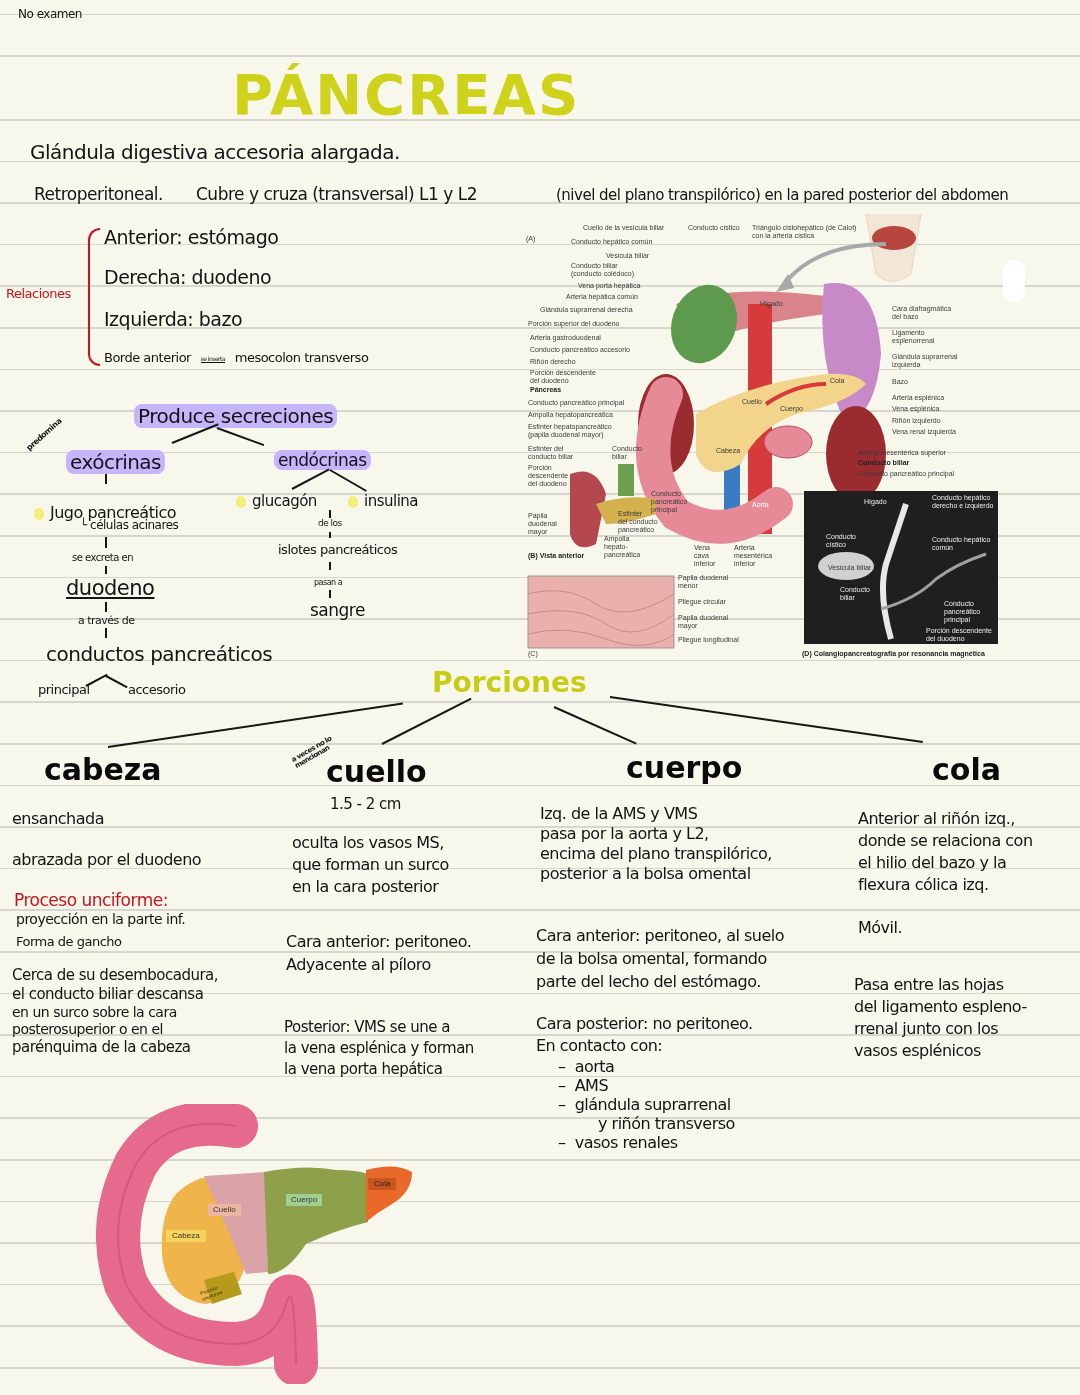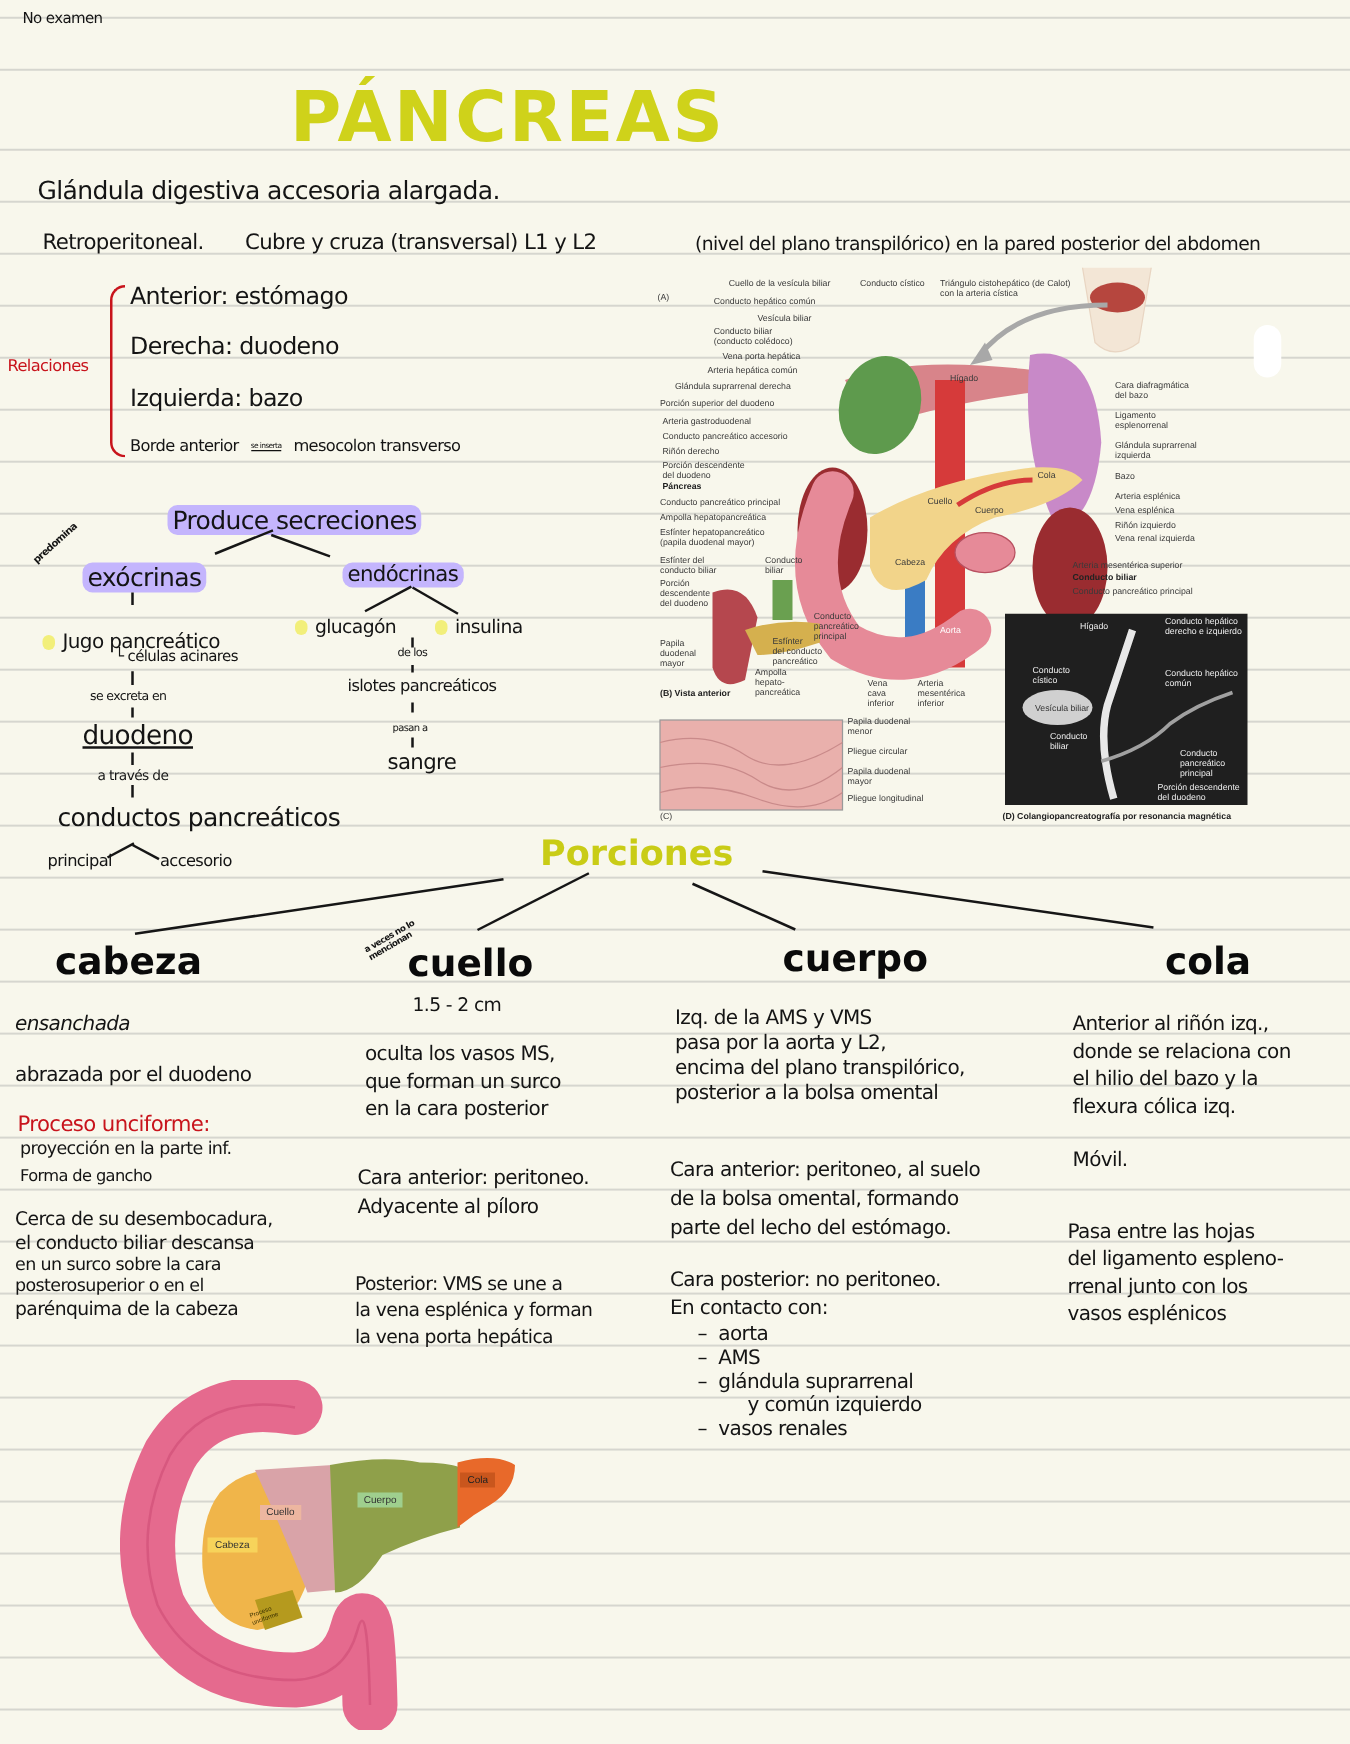--- a/index.html
+++ b/index.html
@@ -58,21 +58,21 @@
 </div>
 
 <div class="abs hand" style="left:134px;top:404px;font-size:20px;"><span class="hl">Produce secreciones</span></div>
 <div class="abs hand" style="left:22px;top:430px;font-size:8px;font-weight:bold;transform:rotate(-42deg);">predomina</div>
 <div class="line" style="left:172px;top:442px;width:50px;transform:rotate(-22deg);"></div>
 <div class="line" style="left:217px;top:427px;width:50px;transform:rotate(20deg);"></div>
 
 <div class="abs hand" style="left:66px;top:450px;font-size:20px;"><span class="hl">exócrinas</span></div>
 <div class="vline" style="left:105px;top:474px;height:10px;"></div>
 <div class="abs hand" style="left:34px;top:490px;font-size:16px;margin-top:13px;"><span class="dot"></span><span>Jugo pancreático</span></div>
-<div class="abs hand" style="left:92px;top:518px;font-size:12px;">└ <span>células acinares</span></div>
+<div class="abs hand" style="left:80px;top:518px;font-size:12px;">└ <span>células acinares</span></div>
 <div class="vline" style="left:105px;top:537px;height:11px;"></div>
 <div class="abs hand" style="left:72px;top:552px;font-size:10px;">se excreta en</div>
 <div class="vline" style="left:105px;top:566px;height:8px;"></div>
 <div class="abs hand" style="left:66px;top:576px;font-size:21px;text-decoration:underline;">duodeno</div>
 <div class="vline" style="left:105px;top:602px;height:10px;"></div>
 <div class="abs hand" style="left:78px;top:614px;font-size:11px;">a través de</div>
 <div class="vline" style="left:105px;top:628px;height:10px;"></div>
 <div class="abs hand" style="left:46px;top:642px;font-size:20px;">conductos pancreáticos</div>
 <div class="line" style="left:86px;top:685px;width:24px;transform:rotate(-28deg);"></div>
 <div class="line" style="left:106px;top:675px;width:24px;transform:rotate(28deg);"></div>
@@ -237,21 +237,21 @@
 
 <div class="abs" style="left:1003px;top:260px;width:22px;height:42px;background:#fff;border-radius:11px;"></div>
 
 <div class="abs subtitle-yellow" style="left:432px;top:666px;">Porciones</div>
 <div class="line" style="left:108px;top:746px;width:298px;transform:rotate(-8.4deg);"></div>
 <div class="line" style="left:382px;top:743px;width:100px;transform:rotate(-27deg);"></div>
 <div class="line" style="left:554px;top:706px;width:90px;transform:rotate(24deg);"></div>
 <div class="line" style="left:610px;top:696px;width:316px;transform:rotate(8.2deg);"></div>
 
 <div class="abs heading-portion" style="left:44px;top:752px;">cabeza</div>
-<div class="abs hand body-txt" style="left:12px;top:808px;font-style:italic;">ensanchada</div>
+<div class="abs hand body-txt" style="left:12px;top:808px;">ensanchada</div>
 <div class="abs hand body-txt" style="left:12px;top:849px;text-align:center;">abrazada por el duodeno</div>
 <div class="abs hand red body-txt" style="left:14px;top:890px;font-size:17px;">Proceso unciforme:</div>
 <div class="abs hand" style="left:16px;top:911px;font-size:14px;">proyección en la parte inf.</div>
 <div class="abs hand" style="left:16px;top:934px;font-size:13px;">Forma de gancho</div>
 <div class="abs hand" style="left:12px;top:966px;font-size:15px;line-height:19px;">
   <div>Cerca de su desembocadura,</div>
   <div>el conducto biliar descansa</div>
   <div style="font-size:14px;line-height:16px;">en un surco sobre la cara</div>
   <div style="font-size:14px;line-height:18px;">posterosuperior o en el</div>
   <div>parénquima de la cabeza</div>
@@ -288,21 +288,21 @@
   <div>parte del lecho del estómago.</div>
 </div>
 <div class="abs hand body-txt" style="left:536px;top:1013px;line-height:22px;">
   <div>Cara posterior: no peritoneo.</div>
   <div>En contacto con:</div>
 </div>
 <div class="abs hand body-txt" style="left:558px;top:1057px;line-height:19px;">
   <div>–&nbsp;&nbsp;<span>aorta</span></div>
   <div>–&nbsp;&nbsp;<span>AMS</span></div>
   <div>–&nbsp;&nbsp;<span>glándula suprarrenal</span></div>
-  <div style="padding-left:40px;"><span>y común izquierdo</span></div>
+  <div style="padding-left:40px;"><span>y riñón transverso</span></div>
   <div>–&nbsp;&nbsp;<span>vasos renales</span></div>
 </div>
 
 <div class="abs heading-portion" style="left:932px;top:752px;">cola</div>
 <div class="abs hand body-txt" style="left:858px;top:808px;line-height:22px;">
   <div>Anterior al riñón izq.,</div>
   <div>donde se relaciona con</div>
   <div>el hilio del bazo y la</div>
   <div>flexura cólica izq.</div>
 </div>

